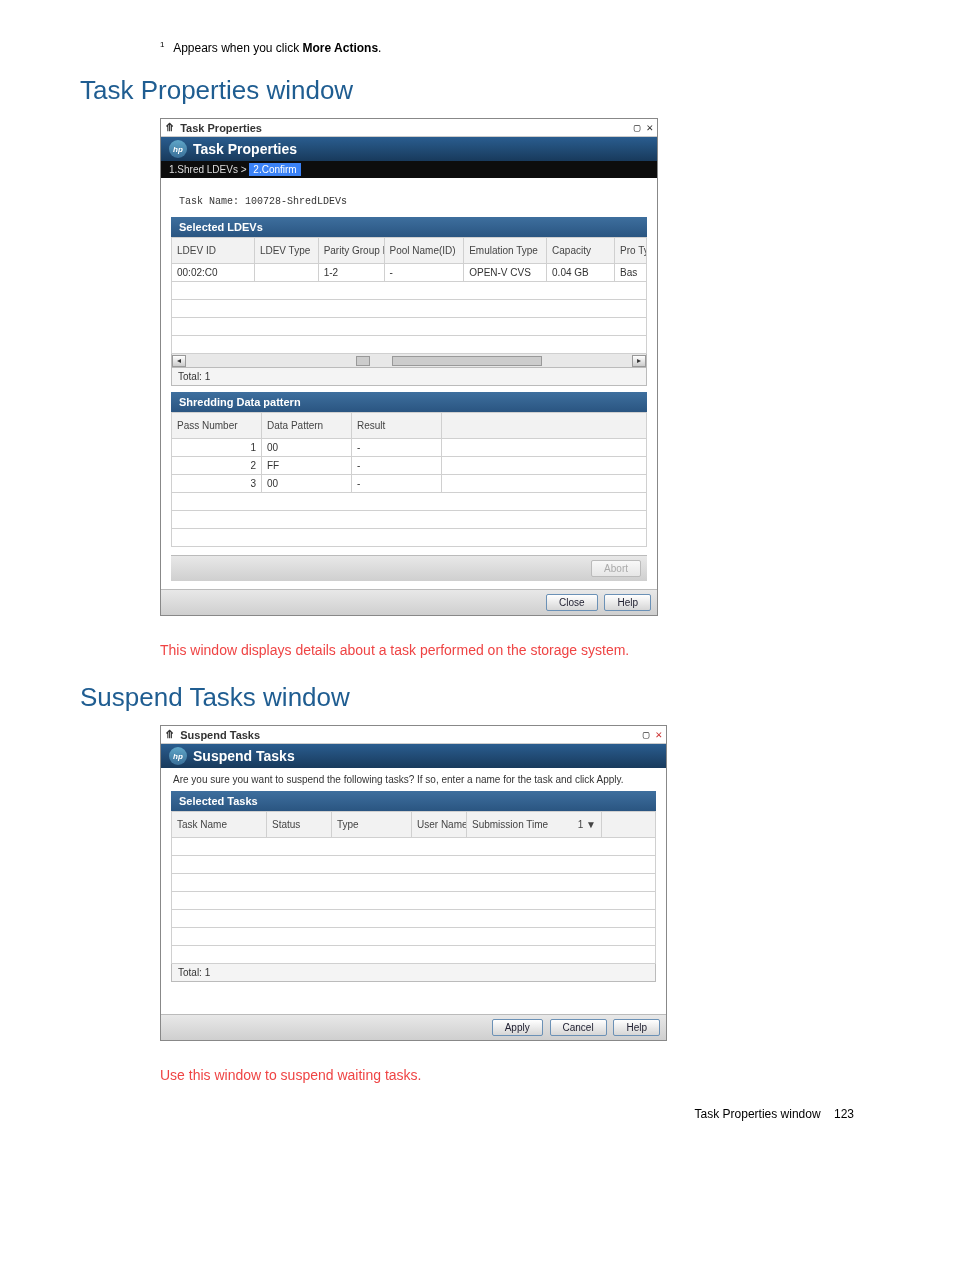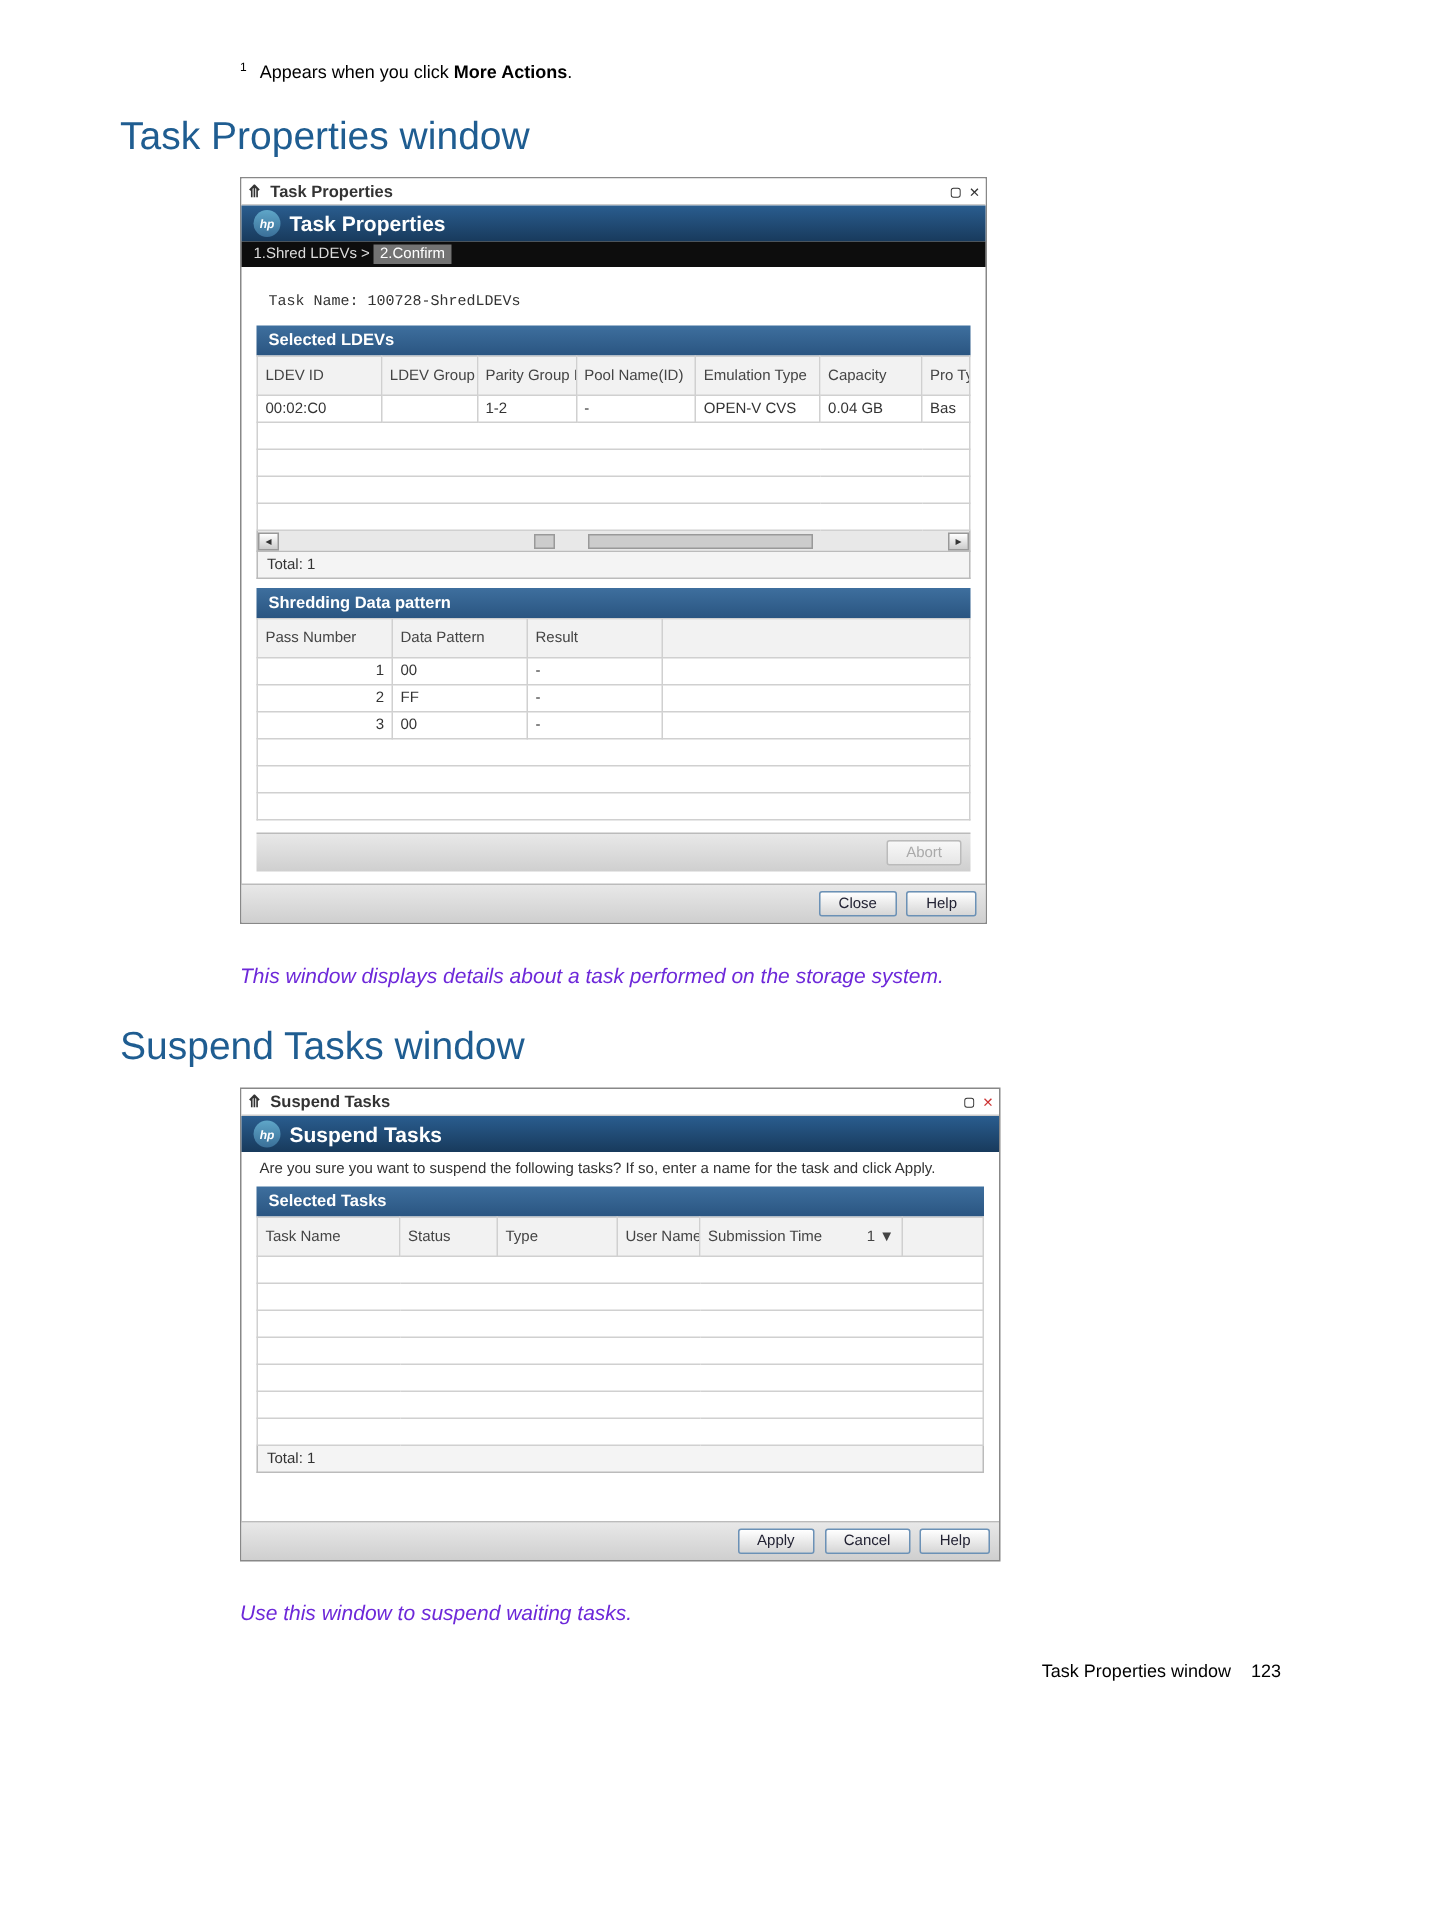--- a/index.html
+++ b/index.html
@@ -21,22 +21,21 @@
   .footnote b { font-weight: bold; }
   .section-heading {
     color: #1f5d91;
     font-size: 26px;
     font-weight: 300;
     margin: 10px 0 12px 0;
   }
   .body-text {
     font-size: 14px;
     margin: 12px 0 24px 80px;
-    color: #6d28d9;
-    font-style: italic;
+    color: #ef4444;
   }
   .footer {
     text-align: right;
     font-size: 12px;
     color: #000;
     margin-top: 6px;
     padding-right: 20px;
   }
   .screenshot {
     margin: 0 0 14px 80px;
@@ -82,21 +81,21 @@
     font-style: italic;
     color: #fff;
   }
   .breadcrumb {
     background: #0d0d0d;
     color: #ddd;
     font-size: 10px;
     padding: 3px 8px;
   }
   .breadcrumb .crumb-active {
-    background: #737373;
+    background: #3b82f6;
     color: #fff;
     padding: 1px 4px;
   }
   .task-name-line {
     font-size: 10px;
     padding: 6px 0 10px 18px;
     font-family: "Courier New", monospace;
     color: #333;
     margin-top: 12px;
   }
@@ -236,21 +235,21 @@
             <col style="width:60px">
             <col style="width:62px">
             <col style="width:75px">
             <col style="width:78px">
             <col style="width:64px">
             <col style="width:30px">
         </colgroup>
         <thead>
           <tr>
             <th>LDEV ID</th>
-            <th>LDEV Group</th>
+            <th>LDEV Type</th>
             <th>Parity Group ID</th>
             <th>Pool Name(ID)</th>
             <th>Emulation Type</th>
             <th>Capacity</th>
             <th>Pro Typ</th>
           </tr>
         </thead>
         <tbody>
           <tr>
             <td>00:02:C0</td>

